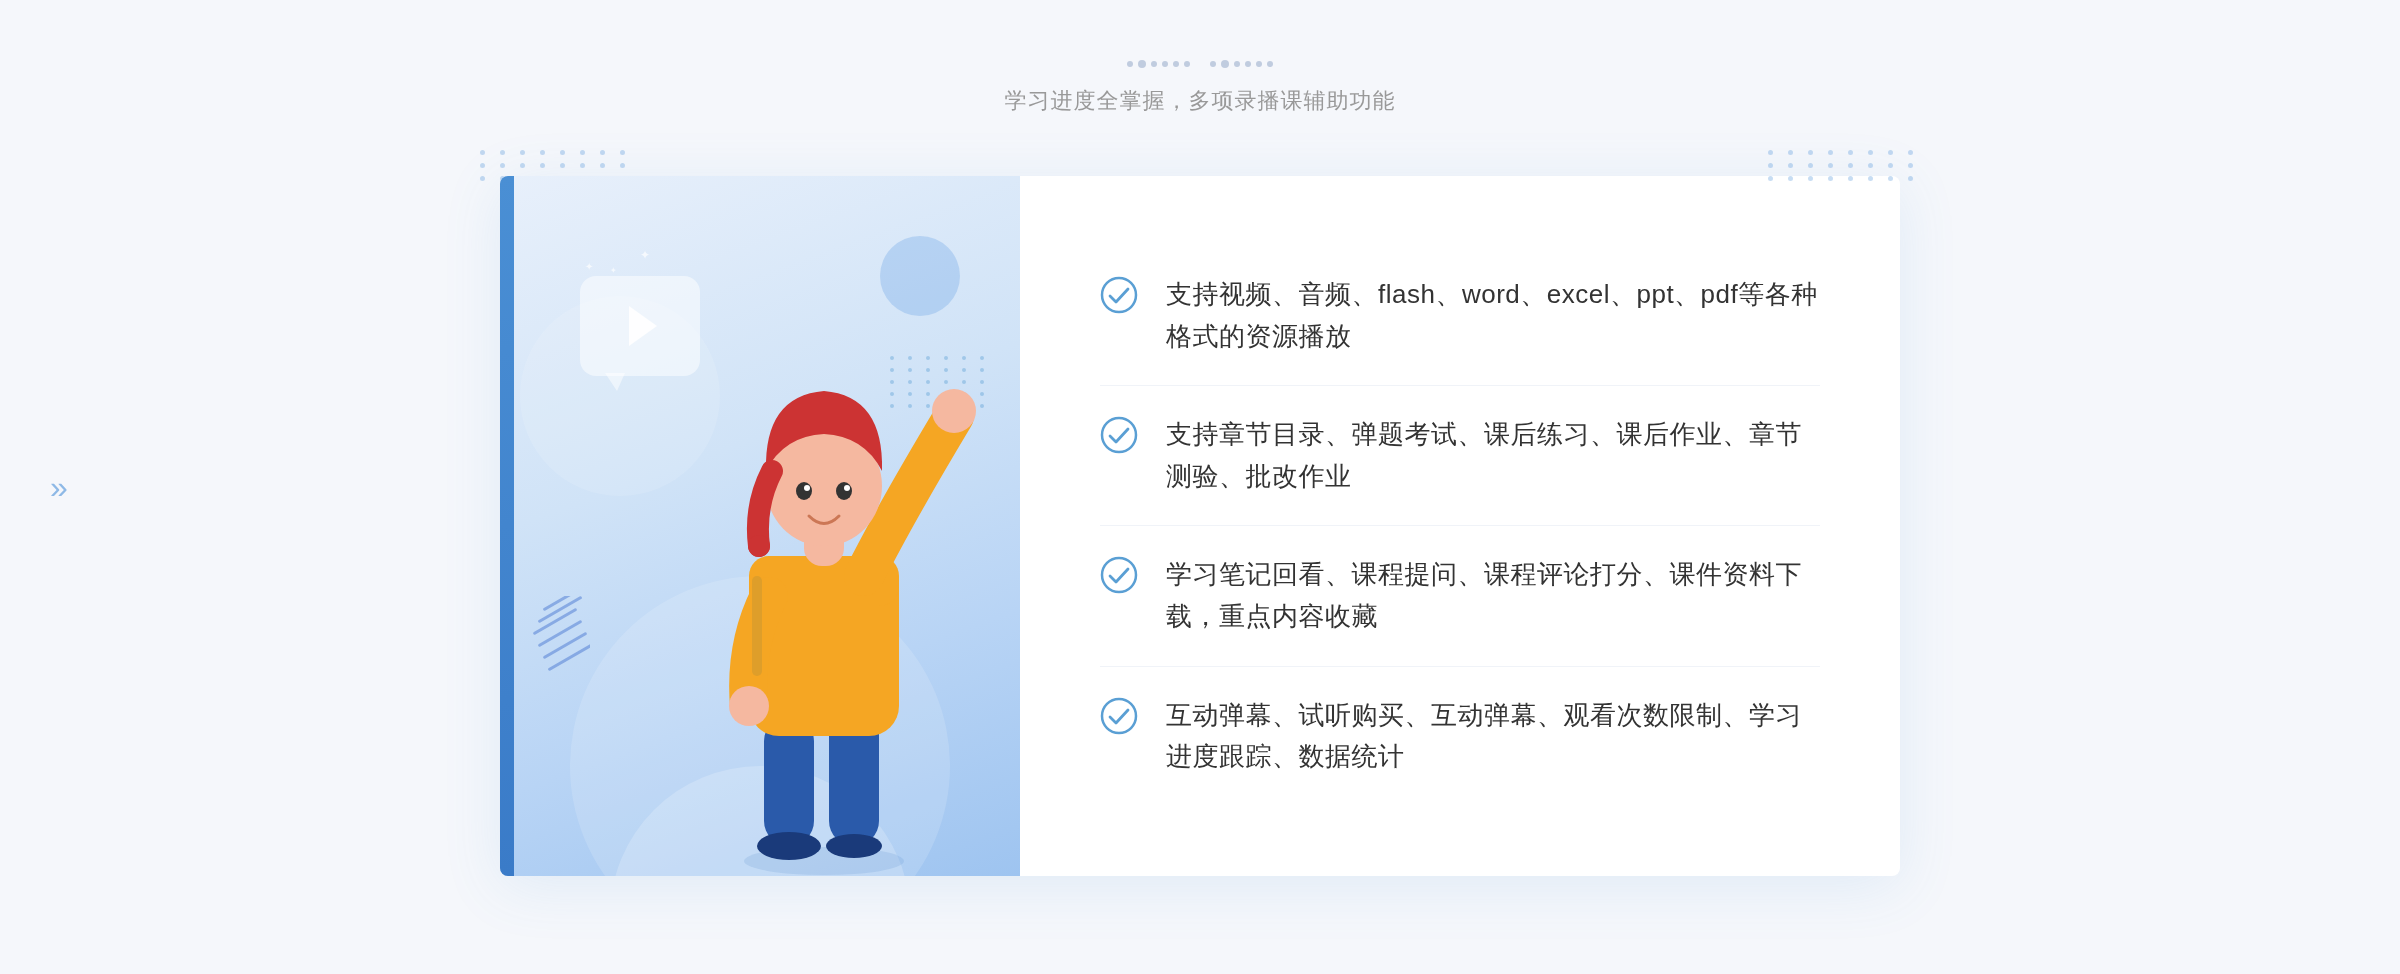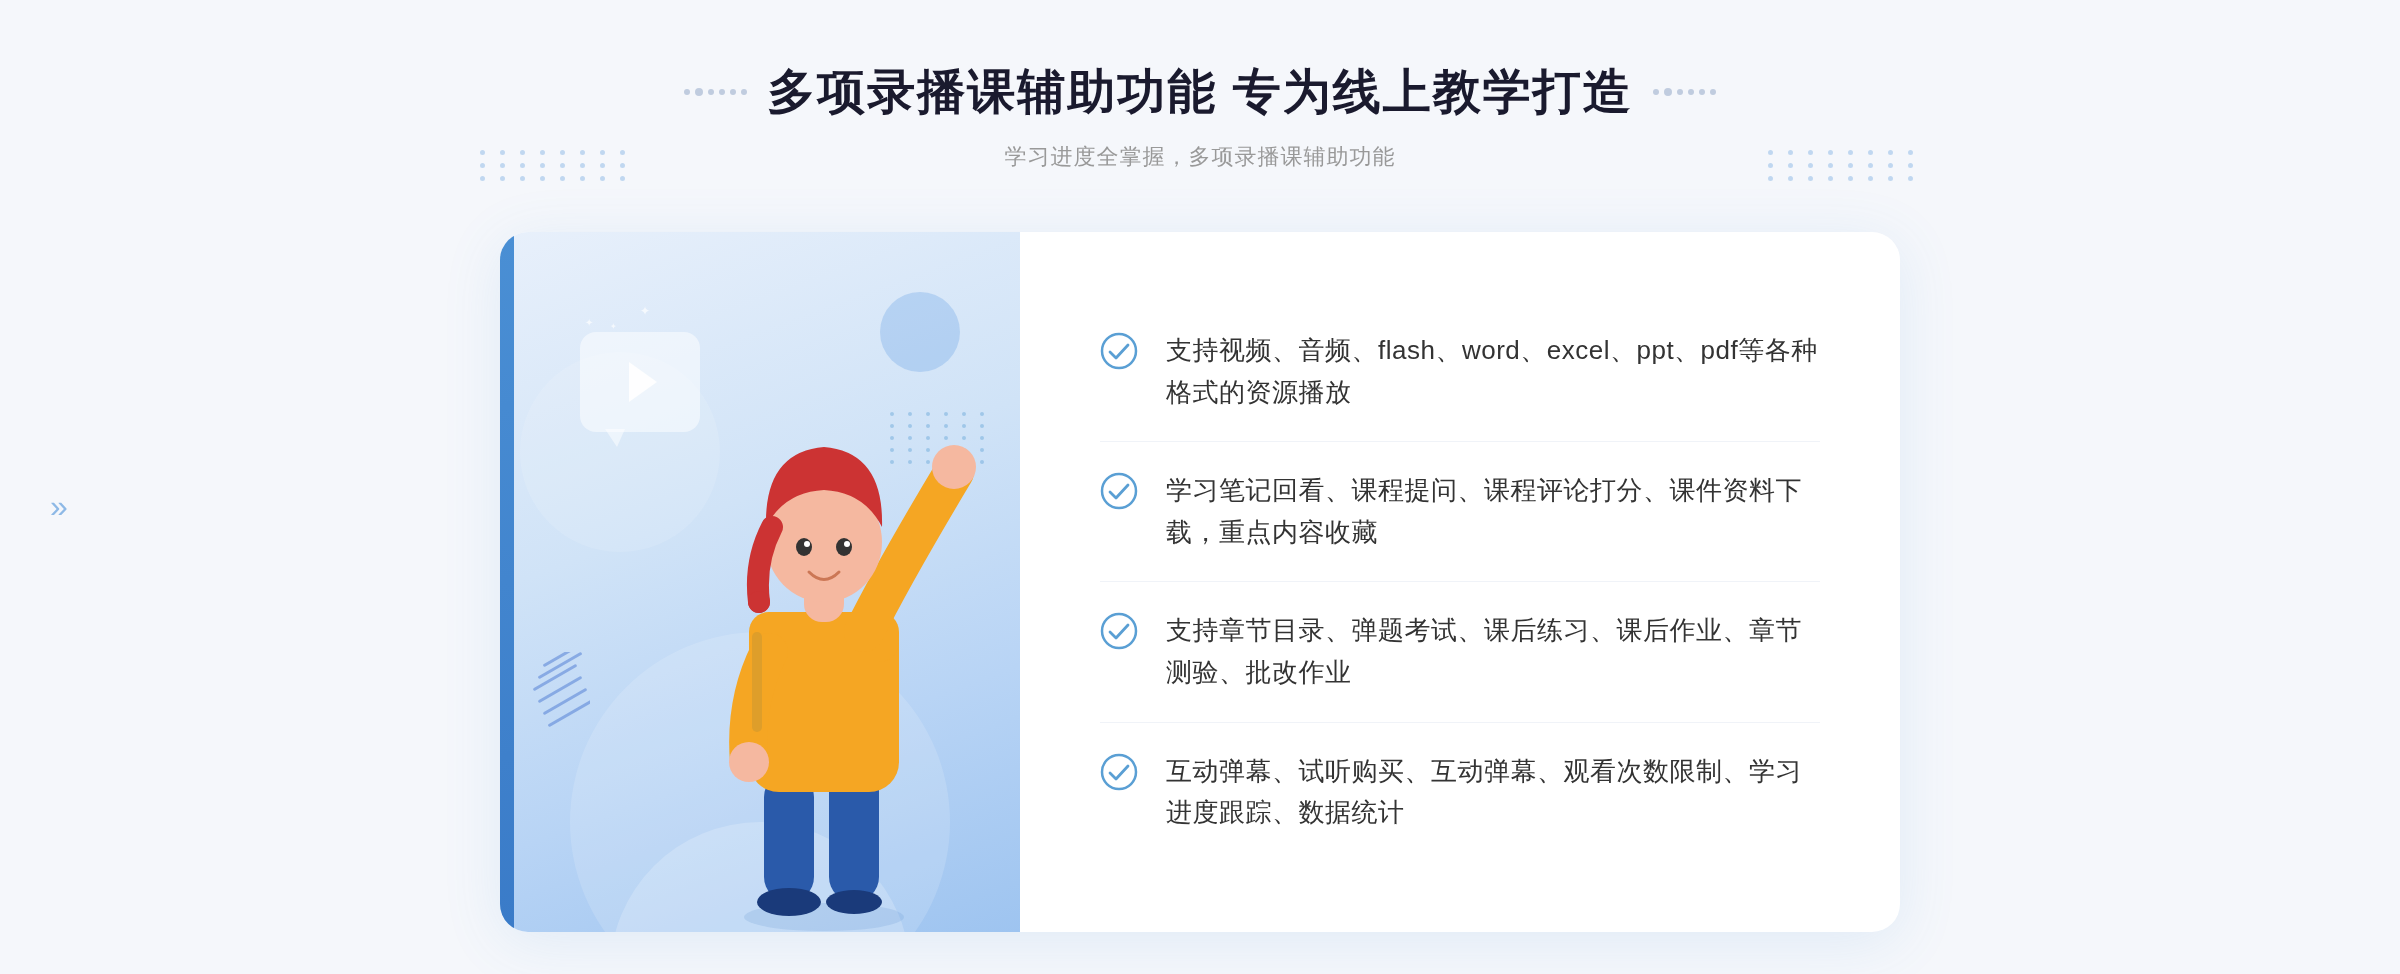--- a/index.html
+++ b/index.html
@@ -101,21 +101,21 @@
       letter-spacing: 1px;
       font-weight: 400;
     }
 
     
     .content-area {
       display: flex;
       align-items: stretch;
       width: 1400px;
       background: white;
-      border-radius: 28px;
+      border-radius: 8px;
       box-shadow: 0 10px 60px rgba(74, 144, 217, 0.12);
       overflow: hidden;
       min-height: 680px;
     }
 
     
     .illustration-panel {
       width: 520px;
       flex-shrink: 0;
       background: linear-gradient(160deg, #e8f0fb 0%, #d0e3f7 40%, #b8d4f5 70%, #9ec4f0 100%);
@@ -394,21 +394,20 @@
   <div class="header-section">
     <div class="title-row">
       <div class="title-decoration">
         <span></span>
           <span></span>
           <span></span>
         <span></span>
           <span></span>
           <span></span>
       </div>
-      <h1 class="main-title">多项录播课辅助功能 专为线上教学打造</h1>
       <div class="title-decoration">
         <span></span>
           <span></span>
           <span></span>
         <span></span>
           <span></span>
           <span></span>
       </div>
     </div>
     <p class="subtitle">学习进度全掌握，多项录播课辅助功能</p>
@@ -533,31 +532,31 @@
         <span class="feature-text">支持视频、音频、flash、word、excel、ppt、pdf等各种格式的资源播放</span>
       </div>
 
       <div class="feature-item">
         <div class="check-icon">
           <svg viewBox="0 0 38 38" fill="none" xmlns="http://www.w3.org/2000/svg">
             <circle cx="19" cy="19" r="17" stroke="#5a9fd4" stroke-width="2.5"></circle>
             <path d="M10 20L16 26L28 13" stroke="#5a9fd4" stroke-width="2.8" stroke-linecap="round" stroke-linejoin="round"></path>
           </svg>
         </div>
-        <span class="feature-text">学习笔记回看、课程提问、课程评论打分、课件资料下载，重点内容收藏</span>
+        <span class="feature-text">支持章节目录、弹题考试、课后练习、课后作业、章节测验、批改作业</span>
       </div>
 
       <div class="feature-item">
         <div class="check-icon">
           <svg viewBox="0 0 38 38" fill="none" xmlns="http://www.w3.org/2000/svg">
             <circle cx="19" cy="19" r="17" stroke="#5a9fd4" stroke-width="2.5"></circle>
             <path d="M10 20L16 26L28 13" stroke="#5a9fd4" stroke-width="2.8" stroke-linecap="round" stroke-linejoin="round"></path>
           </svg>
         </div>
-        <span class="feature-text">支持章节目录、弹题考试、课后练习、课后作业、章节测验、批改作业</span>
+        <span class="feature-text">学习笔记回看、课程提问、课程评论打分、课件资料下载，重点内容收藏</span>
       </div>
 
       <div class="feature-item">
         <div class="check-icon">
           <svg viewBox="0 0 38 38" fill="none" xmlns="http://www.w3.org/2000/svg">
             <circle cx="19" cy="19" r="17" stroke="#5a9fd4" stroke-width="2.5"></circle>
             <path d="M10 20L16 26L28 13" stroke="#5a9fd4" stroke-width="2.8" stroke-linecap="round" stroke-linejoin="round"></path>
           </svg>
         </div>
         <span class="feature-text">互动弹幕、试听购买、互动弹幕、观看次数限制、学习进度跟踪、数据统计</span>

